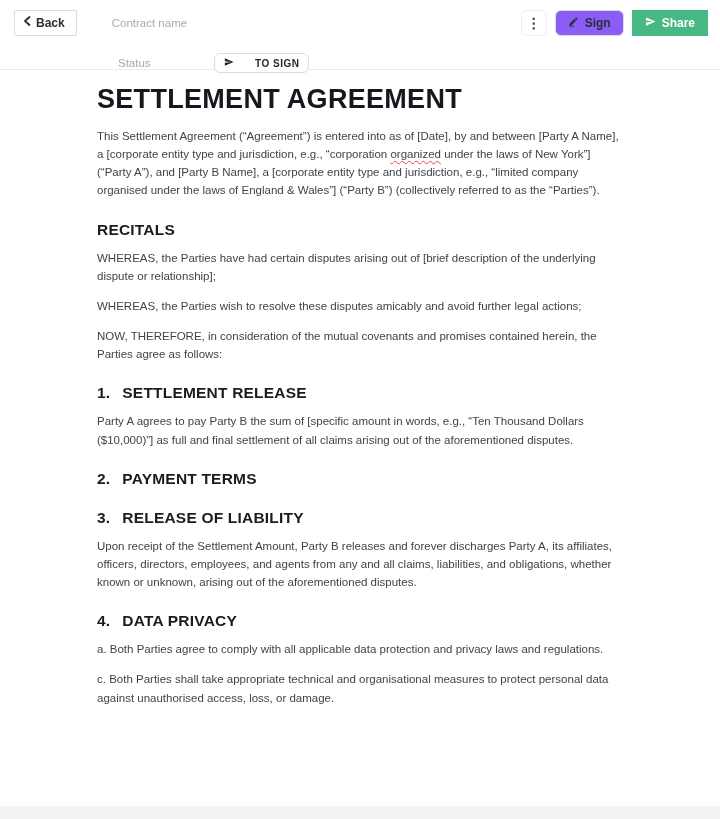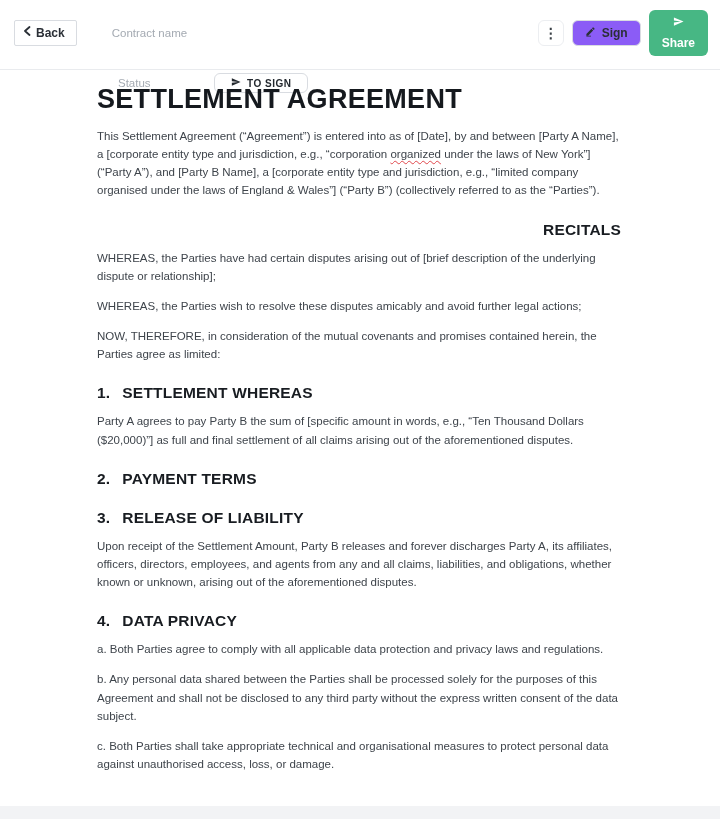--- a/index.html
+++ b/index.html
@@ -40,32 +40,31 @@
     font-weight: 700; letter-spacing: 0;
   }
   .sign-btn {
     display: inline-flex; align-items: center; gap: 6px;
     border: 1px solid #d9dce1; border-radius: 6px; background: #8b5cf6;
     padding: 5px 12px; font-size: 12px; font-weight: 700; color: #2a2f36;
     cursor: pointer;
   }
   .share-btn {
     display: inline-flex; align-items: center; gap: 6px;
-    border: none; border-radius: 6px;
+    border: none; border-radius: 0;
     background: var(--accent, #47b784);
     padding: 6px 13px; font-size: 12px; font-weight: 700; color: #ffffff;
     cursor: pointer;
-    flex-direction: column;
   }
   .topbar-row2 { display: flex; align-items: center; margin-top: 17px; padding-left: 104px; }
   .label-col2 { width: 96px; flex: none; }
   .status-badge {
-    display: inline-flex; align-items: center; gap: 6px;
+    display: inline-flex; align-items: center; gap: 21px;
     border: 1px solid #d9dce1; border-radius: 6px; background: #fff;
-    padding: 3px 16px; font-size: 10px; font-weight: 700; color: #23282e;
+    padding: 3px 9px; font-size: 10px; font-weight: 700; color: #23282e;
     letter-spacing: 0.5px; cursor: pointer;
   }
 
   
   .doc {
     position: absolute; left: 97px; top: 78px; width: 524px;
   }
   .doc h1 {
     font-size: 27px; font-weight: 800; color: #15191e;
     letter-spacing: 0.3px; margin: 6px 0 12px 0;
@@ -73,21 +72,21 @@
   .doc p {
     font-size: 11.5px; line-height: 1.58; color: #3e444b;
     margin-bottom: 12px;
   }
   .sec-heading {
     display: flex; align-items: baseline; gap: 12px;
     font-size: 15.5px; font-weight: 800; color: #181c21;
     letter-spacing: 0.2px;
     margin: 21px 0 10px 0;
   }
-  .sec-heading.no-num { gap: 0; justify-content: flex-end; }
+  .sec-heading.no-num { gap: 0; }
   .misspelled {
     text-decoration: underline wavy var(--spellcheck, #e0474c);
     text-decoration-thickness: 1px;
     text-underline-offset: 2px;
   }
 
   .bottom-strip {
     position: absolute; left: 0; bottom: 0; width: 720px; height: 13px;
     background: #f2f3f5;
   }
@@ -148,42 +147,41 @@
 <div class="doc">
   <h1>SETTLEMENT AGREEMENT</h1>
 
   <p><span>This Settlement Agreement (“Agreement”) is entered into as of [Date], by and between [Party A Name], a [corporate entity type and jurisdiction, e.g., “corporation </span><span class="misspelled">organized</span><span> under the laws of New York”] (“Party A”), and [Party B Name], a [corporate entity type and jurisdiction, e.g., “limited company organised under the laws of England &amp; Wales”] (“Party B”) (collectively referred to as the “Parties”).</span></p>
 
   <div class="sec-heading no-num">
     <span>RECITALS</span>
   </div>
   <p>WHEREAS, the Parties have had certain disputes arising out of [brief description of the underlying dispute or relationship];</p>
   <p>WHEREAS, the Parties wish to resolve these disputes amicably and avoid further legal actions;</p>
-  <p>NOW, THEREFORE, in consideration of the mutual covenants and promises contained herein, the Parties agree as limited:</p>
+  <p>NOW, THEREFORE, in consideration of the mutual covenants and promises contained herein, the Parties agree as follows:</p>
 
   <div class="sec-heading">
     <span>1.</span>
-    <span>SETTLEMENT WHEREAS</span>
+    <span>SETTLEMENT RELEASE</span>
   </div>
-  <p>Party A agrees to pay Party B the sum of [specific amount in words, e.g., “Ten Thousand Dollars ($20,000)”] as full and final settlement of all claims arising out of the aforementioned disputes.</p>
+  <p>Party A agrees to pay Party B the sum of [specific amount in words, e.g., “Ten Thousand Dollars ($10,000)”] as full and final settlement of all claims arising out of the aforementioned disputes.</p>
 
   <div class="sec-heading">
     <span>2.</span>
     <span>PAYMENT TERMS</span>
   </div>
 
   <div class="sec-heading">
     <span>3.</span>
     <span>RELEASE OF LIABILITY</span>
   </div>
   <p>Upon receipt of the Settlement Amount, Party B releases and forever discharges Party A, its affiliates, officers, directors, employees, and agents from any and all claims, liabilities, and obligations, whether known or unknown, arising out of the aforementioned disputes.</p>
 
   <div class="sec-heading">
     <span>4.</span>
     <span>DATA PRIVACY</span>
   </div>
   <p>a. Both Parties agree to comply with all applicable data protection and privacy laws and regulations.</p>
-  <p>b. Any personal data shared between the Parties shall be processed solely for the purposes of this Agreement and shall not be disclosed to any third party without the express written consent of the data subject.</p>
   <p>c. Both Parties shall take appropriate technical and organisational measures to protect personal data against unauthorised access, loss, or damage.</p>
 
 </div>
 
 <div class="bottom-strip"></div>
 
 </body></html>

